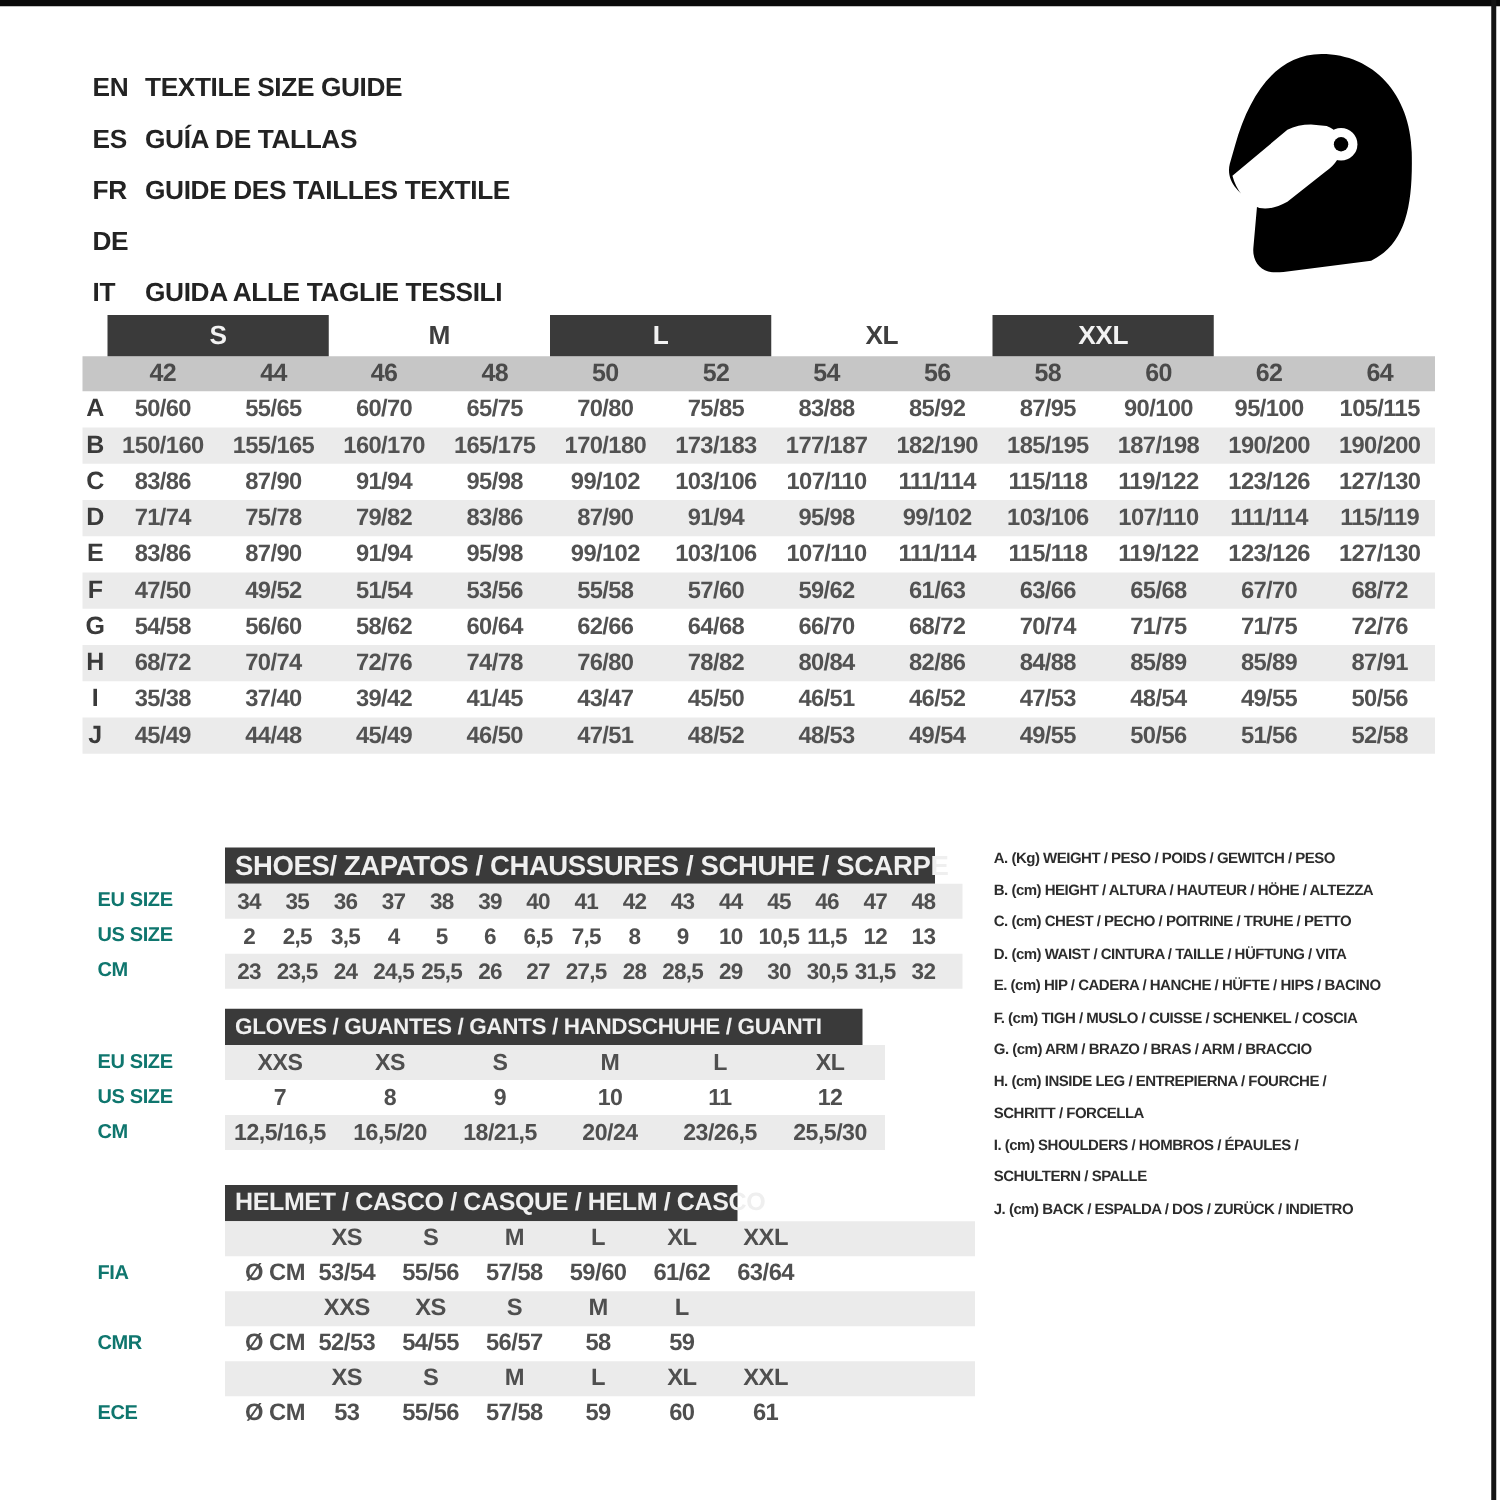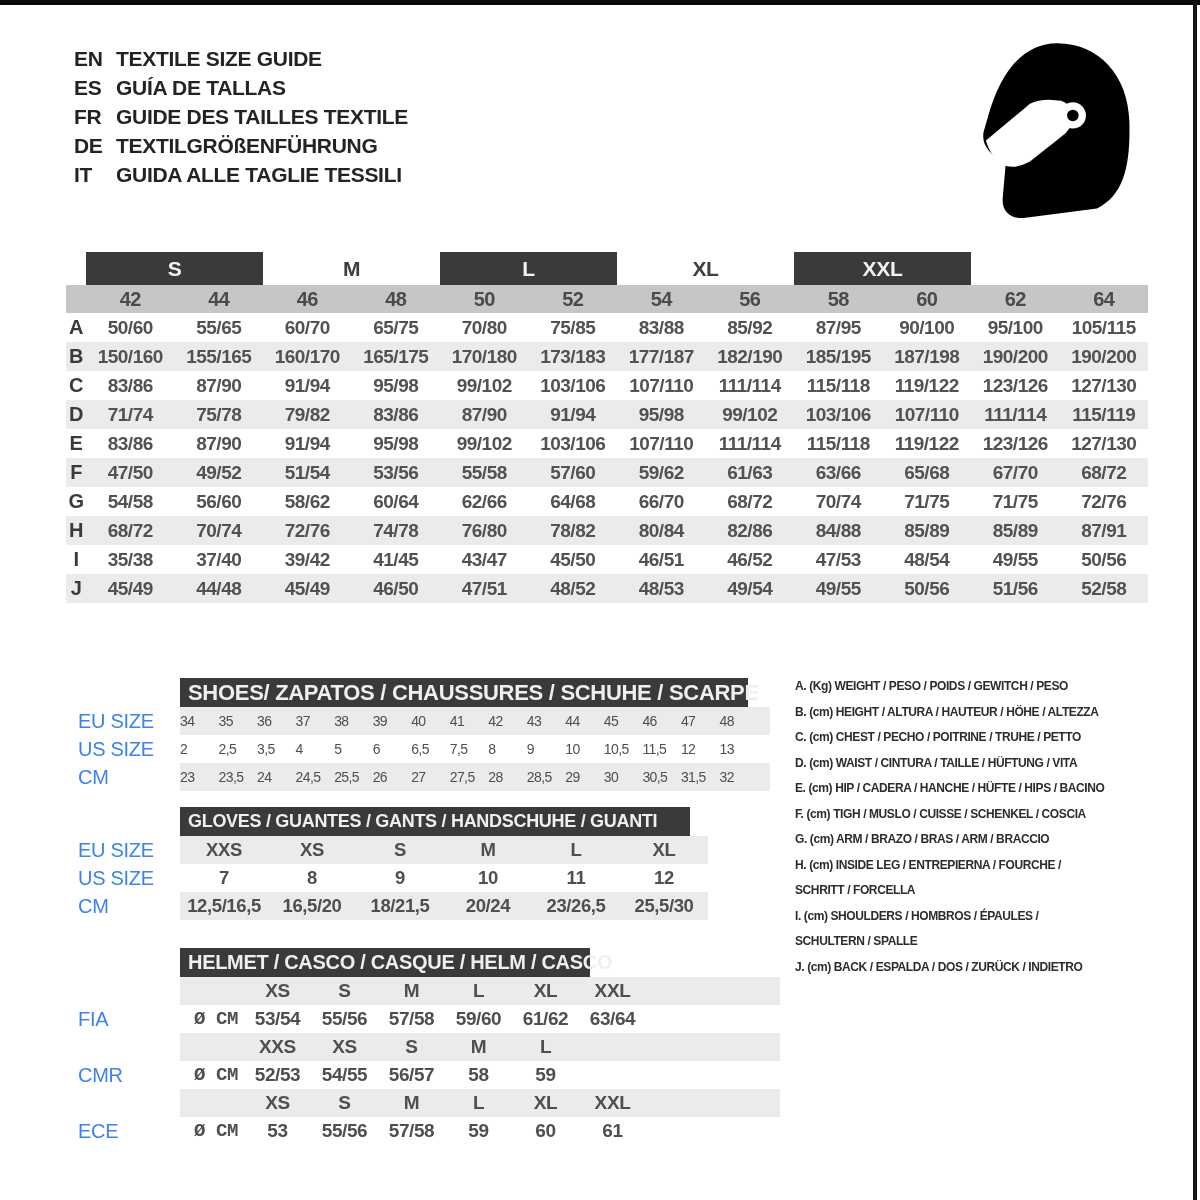--- a/index.html
+++ b/index.html
@@ -7,21 +7,21 @@
     width:1200px;height:1200px;position:relative;background:#ffffff;overflow:hidden;
     font-family:"Liberation Sans", sans-serif;color:#4a4a4a;
   }
   .abs{position:absolute;}
   
   #frame-top{left:0;top:0;width:1200px;height:5px;background:#0a0a0a;}
   #frame-right{left:1193px;top:0;width:4px;height:1200px;background:#141414;}
 
   
   #lang-block{left:74px;top:44px;}
-  .lang-row{display:flex;height:29px;line-height:29px;font-weight:bold;font-size:21px;color:#232323;letter-spacing:-0.3px;}
+  .lang-row{display:flex;height:29px;line-height:29px;font-weight:bold;font-size:21px;color:#232323;letter-spacing:-0.3px;margin-top:12px;}
   .lang-code{width:42px;}
   
   #helmet-icon{left:975px;top:40px;width:158px;height:178px;}
 
   
   #textile-table{left:66px;top:252px;width:1082px;}
   .t-grid{display:grid;grid-template-columns:20px repeat(12,1fr);}
   #tex-groups{height:33px;position:relative;}
   .group-label{height:33px;line-height:33px;text-align:center;font-weight:bold;font-size:21px;letter-spacing:-0.3px;}
   .group-bar{background:#3a3a3a;color:#f2f2f2;}
@@ -34,32 +34,32 @@
   .shaded{background:#ebebeb;}
 
   
   .sec-bar{background:#3a3a3a;color:#efefef;font-weight:bold;line-height:29px;height:29px;padding-left:8px;letter-spacing:-0.3px;white-space:nowrap;}
   #shoes-bar{left:180px;top:678px;width:560px;font-size:22px;}
   #gloves-bar{left:180px;top:807px;width:502px;font-size:18px;}
   #helmet-bar{left:180px;top:948px;width:402px;font-size:20px;}
 
   #shoes-rows{left:180px;top:707px;width:590px;}
   .shoes-row{display:grid;grid-template-columns:repeat(15,1fr);height:28px;padding-right:12px;}
-  .shoes-row div{line-height:28px;text-align:left;font-weight:normal;font-size:14px;letter-spacing:-0.6px;color:#4f4f4f;}
+  .shoes-row div{line-height:28px;text-align:center;font-weight:bold;font-size:18px;letter-spacing:-0.6px;color:#4f4f4f;}
 
   #gloves-rows{left:180px;top:836px;width:528px;}
   .gloves-row{display:grid;grid-template-columns:repeat(6,1fr);height:28px;}
   .gloves-row div{line-height:28px;text-align:center;font-weight:bold;font-size:18.5px;letter-spacing:-0.4px;color:#4f4f4f;}
 
   #helmet-rows{left:180px;top:977px;width:600px;}
   .helmet-row{display:grid;grid-template-columns:64px repeat(6,67px) 1fr;height:28px;}
   .helmet-row div{line-height:28px;text-align:center;font-weight:bold;font-size:19px;letter-spacing:-0.4px;color:#4f4f4f;}
-  .helmet-row .unit-cell{text-align:center;padding-left:8px;font-family:Liberation Mono, monospace;}
-
-  .side-label{position:absolute;left:78px;height:28px;line-height:28px;font-weight:normal;font-size:20px;color:#3b82f6;letter-spacing:-0.3px;white-space:nowrap;}
+  .helmet-row .unit-cell{text-align:right;padding-left:8px;}
+
+  .side-label{position:absolute;left:78px;height:28px;line-height:28px;font-weight:bold;font-size:16px;color:#0f766e;letter-spacing:-0.3px;white-space:nowrap;}
 
   
   #legend{left:795px;top:674px;width:398px;}
   .legend-line{font-weight:bold;font-size:12px;line-height:25.5px;color:#2c2c2c;letter-spacing:-0.4px;white-space:nowrap;}
 </style>
 </head>
 <body>
 
 <div class="abs" id="frame-top"></div>
 <div class="abs" id="frame-right"></div>
@@ -72,21 +72,20 @@
     <div class="lang-row">
       <div class="lang-code">ES</div>
       <div class="lang-title">GUÍA DE TALLAS</div>
     </div>
     <div class="lang-row">
       <div class="lang-code">FR</div>
       <div class="lang-title">GUIDE DES TAILLES TEXTILE</div>
     </div>
     <div class="lang-row">
       <div class="lang-code">DE</div>
-      <div class="lang-title">TEXTILGRÖßENFÜHRUNG</div>
     </div>
     <div class="lang-row">
       <div class="lang-code">IT</div>
       <div class="lang-title">GUIDA ALLE TAGLIE TESSILI</div>
     </div>
   </div>
 
 <div class="abs" id="helmet-icon">
   <svg width="158" height="178" viewBox="0 0 150 170" aria-hidden="true">
     <path d="M78,3 C118,3 146,34 147,78 C148,120 142,148 116,161 L46,170

